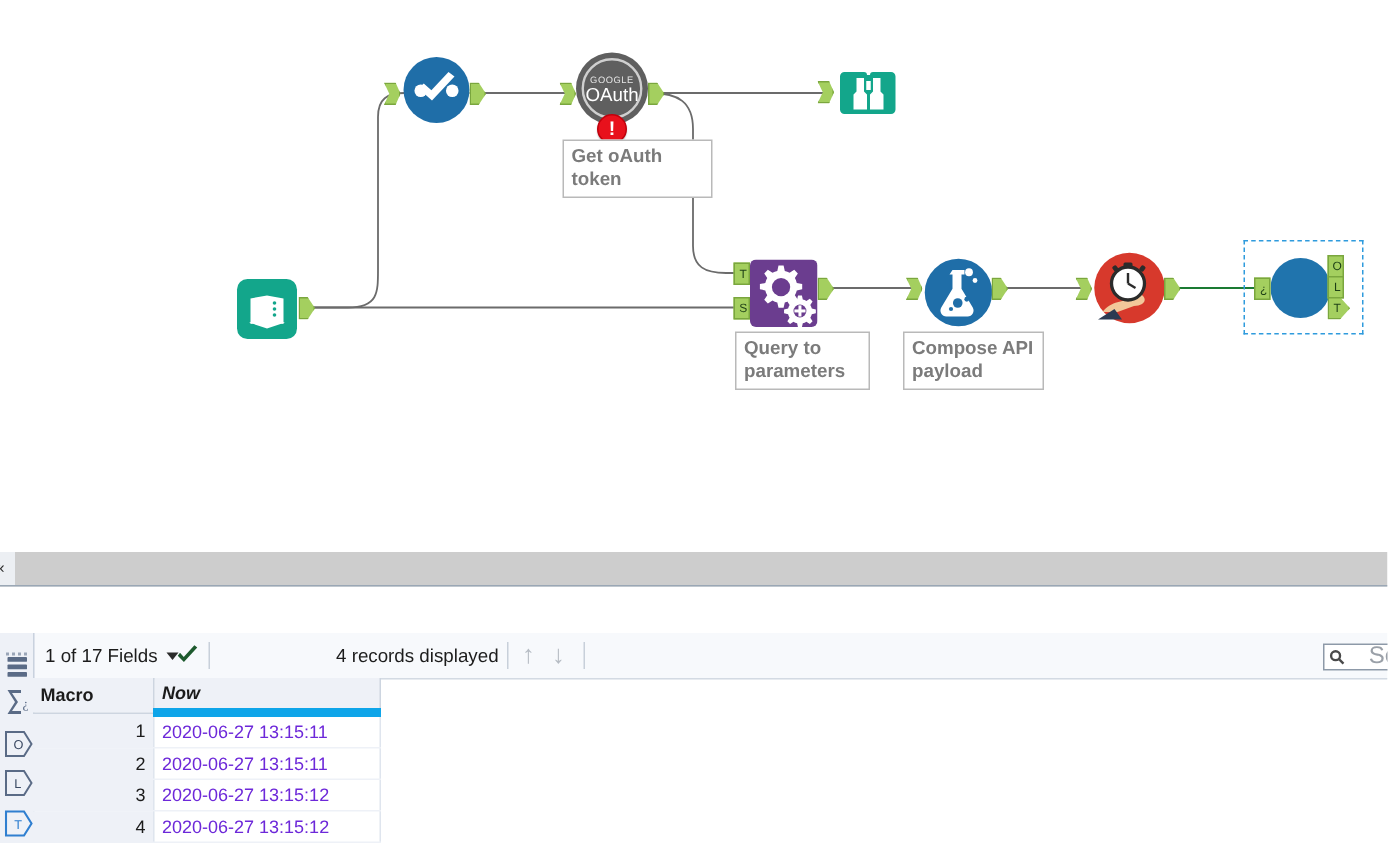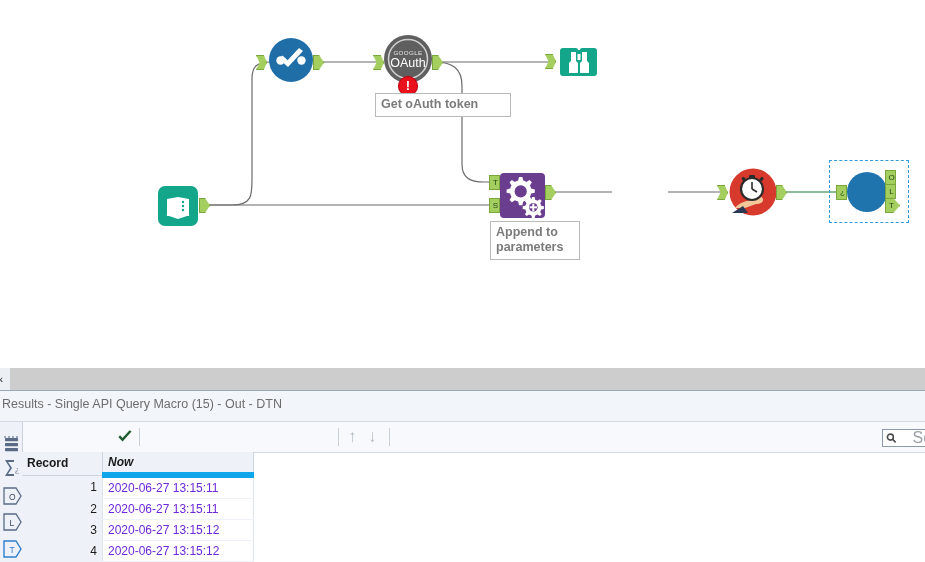--- a/index.html
+++ b/index.html
@@ -145,21 +145,21 @@
     <div class="node" style="left:383px;top:34px;">
       <div class="conn in" style="left:-10px;top:21px;"></div>
       <svg width="50" height="50" viewBox="0 0 50 50">
         <circle cx="25" cy="25" r="24" fill="#5f5f5f"></circle>
         <circle cx="25" cy="25" r="19.5" fill="none" stroke="#cfcfcf" stroke-width="1.6"></circle>
         <text x="25" y="21" text-anchor="middle" font-family="Liberation Sans,sans-serif" font-size="6.2" fill="#e6e6e6" letter-spacing="0.4">GOOGLE</text>
         <text x="25" y="33" text-anchor="middle" font-family="Liberation Sans,sans-serif" font-size="12.5" fill="#ffffff">OAuth</text>
       </svg>
       <div class="conn out" style="left:49px;top:21px;"></div>
       <div class="errbadge" style="left:15px;top:42px;">!</div>
-      <div class="caption" style="left:-8px;top:59px;width:136px;">Get oAuth token</div>
+      <div class="caption" style="left:-8px;top:59px;width:100px;">Get oAuth token</div>
     </div>
 
     <div class="node" style="left:557px;top:40px;">
       <div class="conn in" style="left:-12px;top:14px;"></div>
       <svg width="44" height="44" viewBox="0 0 44 44">
         <path d="M7 8 h12 a2 2 0 0 1 2 2 v0 h2 v0 a2 2 0 0 1 2 -2 h12 a3 3 0 0 1 3 3 v22 a3 3 0 0 1 -3 3 h-31 a3 3 0 0 1 -3 -3 v-22 a3 3 0 0 1 3 -3 z" fill="#13a68b"></path>
         <path d="M14 12 h5 v9 l2 2 v10 h-9 v-10 l2 -2 z" fill="#ffffff"></path>
         <path d="M30 12 h-5 v9 l-2 2 v10 h9 v-10 l-2 -2 z" fill="#ffffff"></path>
         <rect x="20.5" y="14" width="3" height="6" fill="#ffffff"></rect>
       </svg>
@@ -179,24 +179,39 @@
           <circle cx="20.7" cy="18.4" r="6.1" fill="#6b3d8f"></circle>
         </g>
         <g fill="#ffffff">
           <path d="M32 24 l2.6 0 l0.6 2.7 a8 8 0 0 1 2.4 1 l2.3-1.5 l1.8 1.8 l-1.5 2.3 a8 8 0 0 1 1 2.4 l2.7 0.6 l0 2.6 l-2.7 0.6 a8 8 0 0 1 -1 2.4 l1.5 2.3 l-1.8 1.8 l-2.3-1.5 a8 8 0 0 1 -2.4 1 l-0.6 2.7 l-2.6 0 l-0.6-2.7 a8 8 0 0 1 -2.4-1 l-2.3 1.5 l-1.8-1.8 l1.5-2.3 a8 8 0 0 1 -1-2.4 l-2.7-0.6 l0-2.6 l2.7-0.6 a8 8 0 0 1 1-2.4 l-1.5-2.3 l1.8-1.8 l2.3 1.5 a8 8 0 0 1 2.4-1 z"></path>
           <circle cx="33.3" cy="34.3" r="4.3" fill="#6b3d8f"></circle>
           <rect x="32.3" y="30.6" width="2" height="7.4" fill="#ffffff"></rect>
           <rect x="29.6" y="33.3" width="7.4" height="2" fill="#ffffff"></rect>
         </g>
       </svg>
       <div class="conn out" style="left:45px;top:12px;"></div>
-      <div class="caption" style="left:-10px;top:48px;width:90px;">Append to
+      <div class="caption" style="left:-10px;top:48px;width:90px;">Query to
 parameters</div>
     </div>
 
+    <div class="node" style="left:616px;top:172px;">
+      <div class="conn in" style="left:-12px;top:13px;"></div>
+      <svg width="46" height="46" viewBox="0 0 46 46">
+        <circle cx="23" cy="23" r="22.5" fill="#1f6ea8"></circle>
+        <path d="M19 8 h8 v3 h-2 v9.5 l7.5 12.5 a4 4 0 0 1 -3.4 6 h-14.2 a4 4 0 0 1 -3.4 -6 l7.5 -12.5 v-9.5 h-2 z" fill="#ffffff"></path>
+        <circle cx="22.5" cy="30" r="3.2" fill="#1f6ea8"></circle>
+        <circle cx="28.5" cy="27.5" r="1.6" fill="#1f6ea8"></circle>
+        <circle cx="18" cy="34" r="1.4" fill="#1f6ea8"></circle>
+        <circle cx="30" cy="9.5" r="2.6" fill="#ffffff"></circle>
+        <circle cx="34" cy="15" r="1.6" fill="#ffffff"></circle>
+      </svg>
+      <div class="conn out" style="left:45px;top:13px;"></div>
+      <div class="caption" style="left:-14px;top:49px;width:94px;">Compose API
+payload</div>
+    </div>
 
     <div class="node" style="left:729px;top:168px;">
       <div class="conn in" style="left:-12px;top:17px;"></div>
       <svg width="48" height="48" viewBox="0 0 48 48">
         <circle cx="24" cy="24" r="23.5" fill="#d7392c"></circle>
         <path d="M6 40 C12 32 20 34 26 30 C30 27 33 28 34 31 C35 34 31 36 27 36 L16 40 Z" fill="#f2c79a"></path>
         <path d="M3 45 L14 38 L19 45 Z" fill="#2b3a52"></path>
         <circle cx="23" cy="21" r="11" fill="#ffffff" stroke="#2b2b2b" stroke-width="2.2"></circle>
         <rect x="20" y="7" width="6" height="3.2" rx="1" fill="#2b2b2b"></rect>
         <rect x="13" y="9" width="3.2" height="4" rx="1" fill="#2b2b2b" transform="rotate(-35 14.6 11)"></rect>
@@ -226,31 +241,33 @@
       </div>
     </div>
 
   </div>
 
   <div class="graybar">
     <div class="bandleft"></div>
     <div class="collapse">«</div>
   </div>
 
-  <div class="resultsbar">
-    <div class="title">Results - Single API Query Macro (15) - Out - DTN</div>
-  </div>
 
   <div class="toolbar">
+    <div class="tb-item" style="left:30px;">
+      <span>1 of 17 Fields</span>
+      <span class="caret" style="margin-left:6px;"></span>
+    </div>
     <div class="tb-item" style="left:117px;">
       <svg width="16" height="16" viewBox="0 0 16 16">
         <path d="M1.5 8.2 L5.6 12.4 L14.5 2.6 L12.6 1.2 L5.5 9 L3 6.2 Z" fill="#1d5a2e"></path>
       </svg>
     </div>
     <div class="tb-sep" style="left:139px;"></div>
+    <div class="tb-item" style="left:224px;">4 records displayed</div>
     <div class="tb-sep" style="left:338px;"></div>
     <div class="tb-item arrowg" style="left:348px;">↑</div>
     <div class="tb-item arrowg" style="left:368px;">↓</div>
     <div class="tb-sep" style="left:389px;"></div>
   </div>
 
   <div class="railbg"></div>
 
   <div class="rail-ico" style="top:426px;">
     <svg width="17" height="6" viewBox="0 0 17 6">
@@ -298,21 +315,21 @@
     <svg width="19" height="18" viewBox="0 0 19 18">
       <path d="M1 1 h12 l5 8 l-5 8 h-12 z" fill="none" stroke="#2f7fd0" stroke-width="1.4"></path>
       <text x="6.5" y="12.5" font-family="Liberation Sans,sans-serif" font-size="8.5" fill="#2f7fd0">T</text>
     </svg>
   </div>
 
   <div class="grid">
     <table>
       <thead>
         <tr>
-          <th class="recordh">Record</th>
+          <th class="recordh">Macro</th>
           <th class="nowh">Now</th>
         </tr>
       </thead>
       <tbody>
         <tr>
           <td class="rec">1</td>
           <td>2020-06-27 13:15:11</td>
         </tr>
         <tr>
           <td class="rec">2</td>

